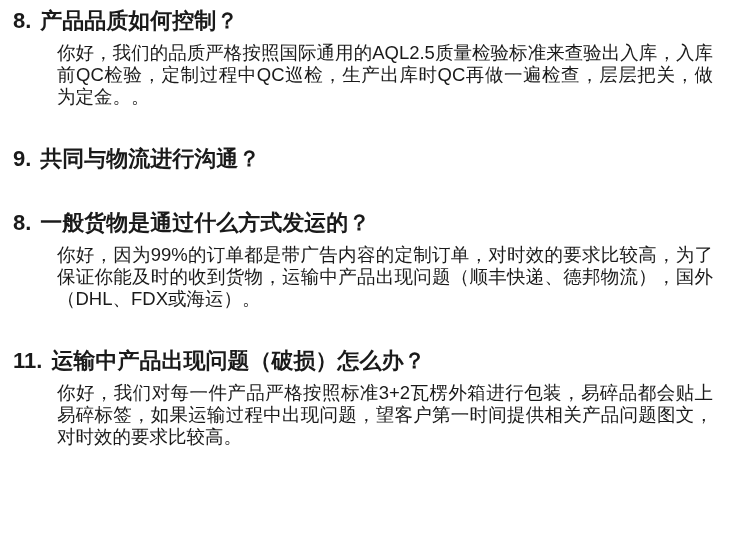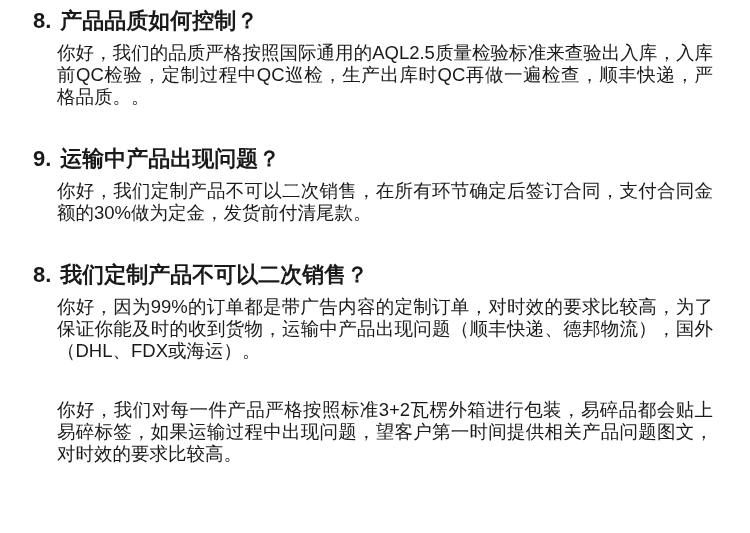--- a/index.html
+++ b/index.html
@@ -14,21 +14,21 @@
     color: #1a1a1a;
     overflow: hidden;
   }
   .faq-section {
     padding-top: 7px;
   }
   .faq-item {
     margin: 0 0 37px 0;
   }
   .q-head {
-    padding-left: 33px;
+    padding-left: 13px;
     font-size: 22px;
     line-height: 27px;
     font-weight: 700;
     color: #1a1a1a;
     white-space: nowrap;
   }
   .q-num {
     display: inline-block;
     margin-right: 9px;
   }
@@ -46,34 +46,36 @@
 </style>
 </head>
 <body>
 
 <div class="faq-section">
 
   <div class="faq-item">
     <div class="q-head">
       <span class="q-num">8.</span><span class="q-title">产品品质如何控制？</span>
     </div>
-    <div class="q-answer">你好，我们的品质严格按照国际通用的AQL2.5质量检验标准来查验出入库，入库前QC检验，定制过程中QC巡检，生产出库时QC再做一遍检查，顺丰快递，严格品质。。</div>
+    <div class="q-answer">你好，我们的品质严格按照国际通用的AQL2.5质量检验标准来查验出入库，入库前QC检验，定制过程中QC巡检，生产出库时QC再做一遍检查，层层把关，做为定金。。</div>
   </div>
 
   <div class="faq-item">
     <div class="q-head">
-      <span class="q-num">9.</span><span class="q-title">运输中产品出现问题？</span>
+      <span class="q-num">9.</span><span class="q-title">共同与物流进行沟通？</span>
     </div>
-    <div class="q-answer">你好，我们定制产品不可以二次销售，在所有环节确定后签订合同，支付合同金额的30%做为定金，发货前付清尾款。</div>
   </div>
 
   <div class="faq-item">
     <div class="q-head">
-      <span class="q-num">8.</span><span class="q-title">我们定制产品不可以二次销售？</span>
+      <span class="q-num">8.</span><span class="q-title">一般货物是通过什么方式发运的？</span>
     </div>
     <div class="q-answer">你好，因为99%的订单都是带广告内容的定制订单，对时效的要求比较高，为了保证你能及时的收到货物，运输中产品出现问题（顺丰快递、德邦物流），国外（DHL、FDX或海运）。</div>
   </div>
 
   <div class="faq-item">
+    <div class="q-head">
+      <span class="q-num">11.</span><span class="q-title">运输中产品出现问题（破损）怎么办？</span>
+    </div>
     <div class="q-answer">你好，我们对每一件产品严格按照标准3+2瓦楞外箱进行包装，易碎品都会贴上易碎标签，如果运输过程中出现问题，望客户第一时间提供相关产品问题图文，对时效的要求比较高。</div>
   </div>
 
 </div>
 
 </body></html>

